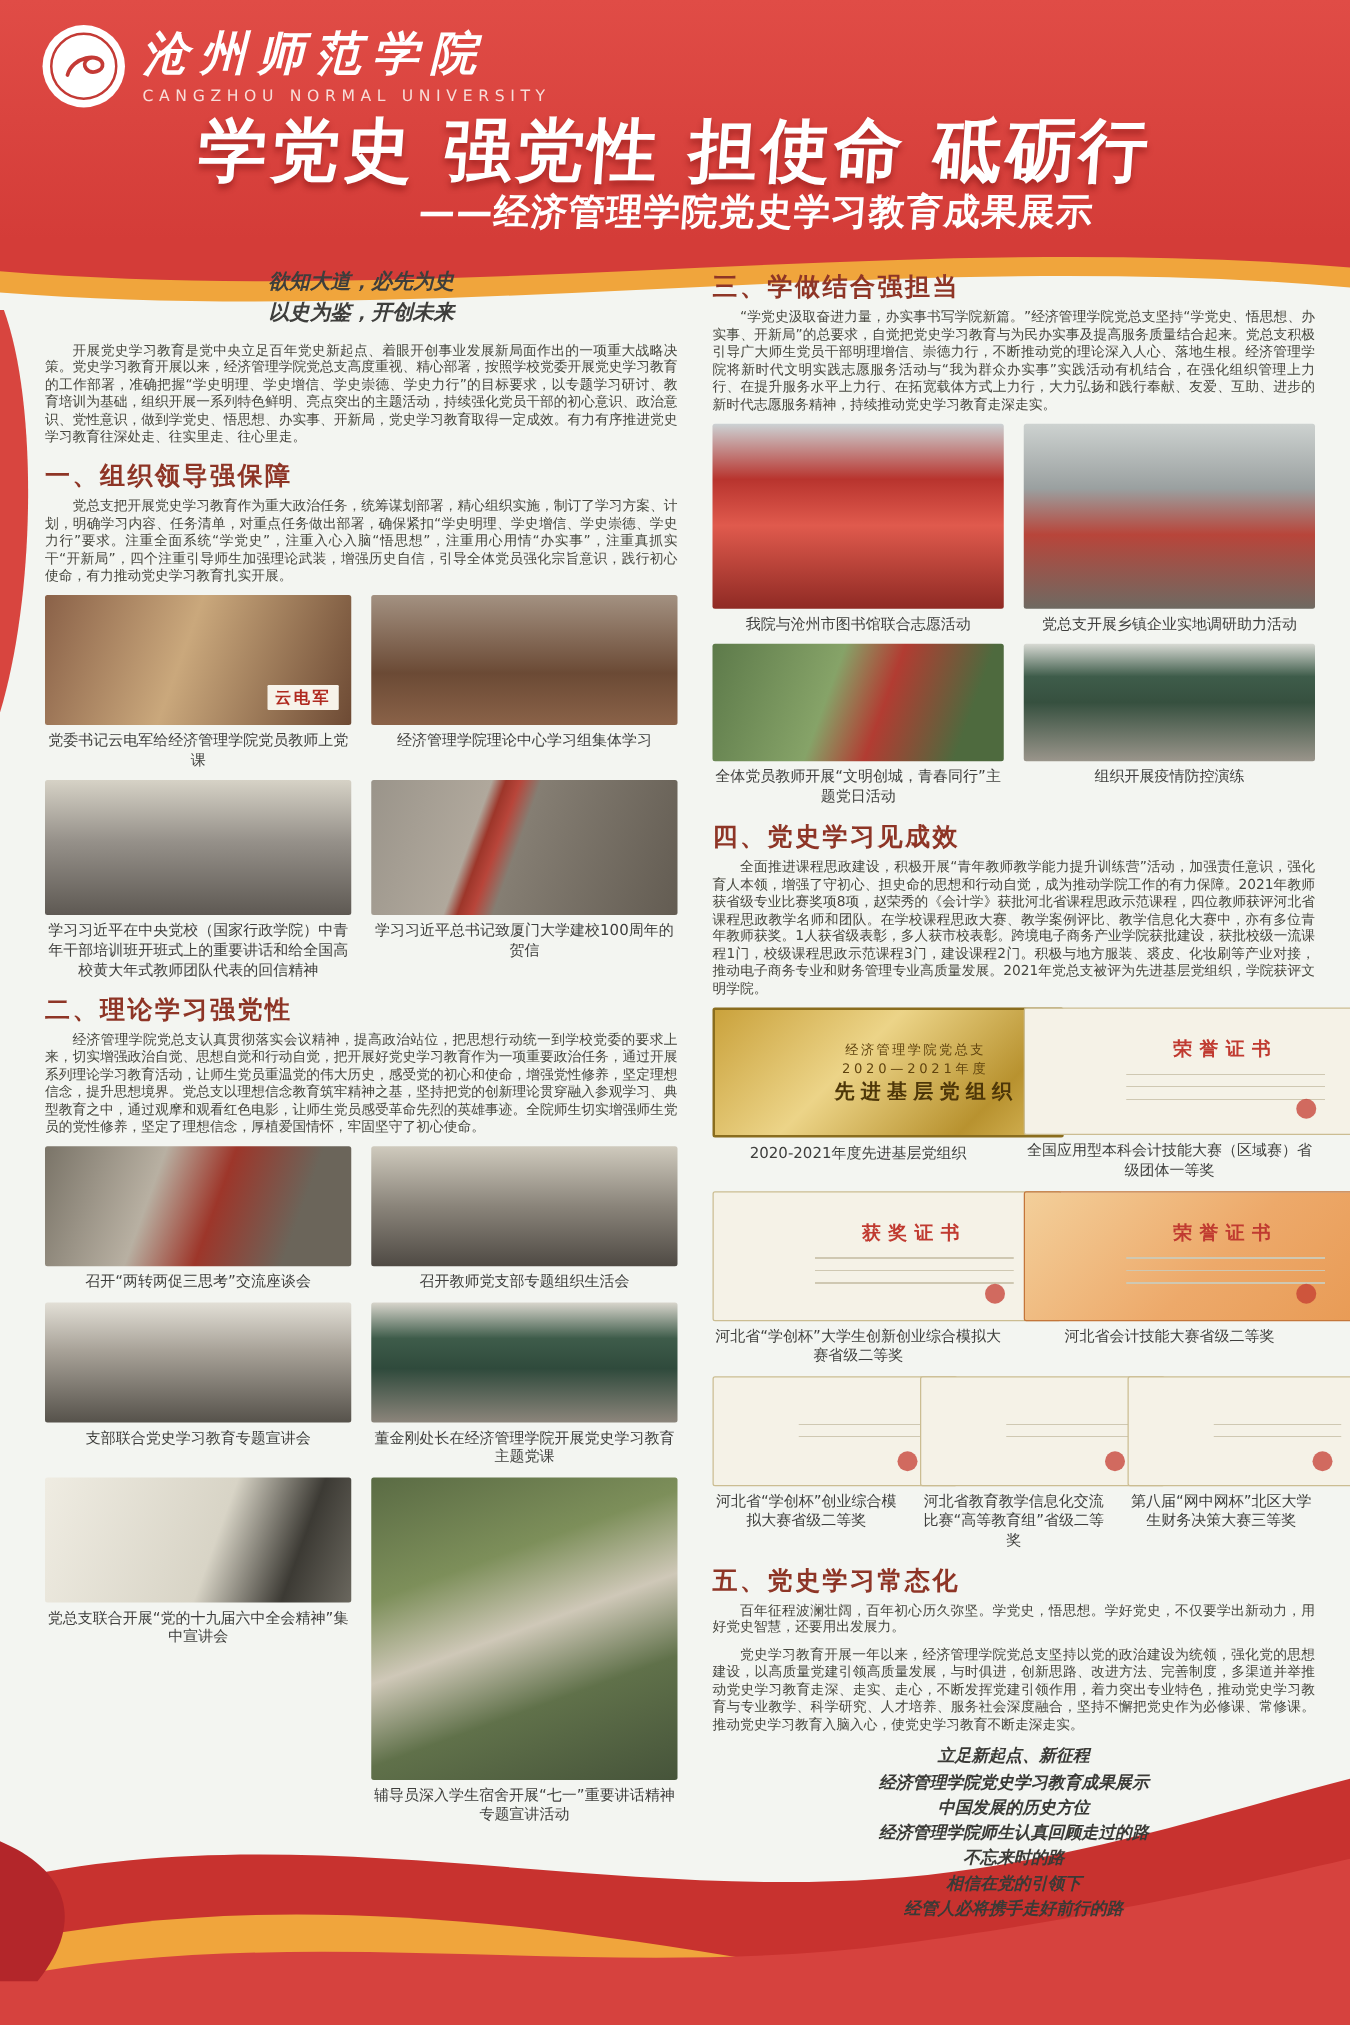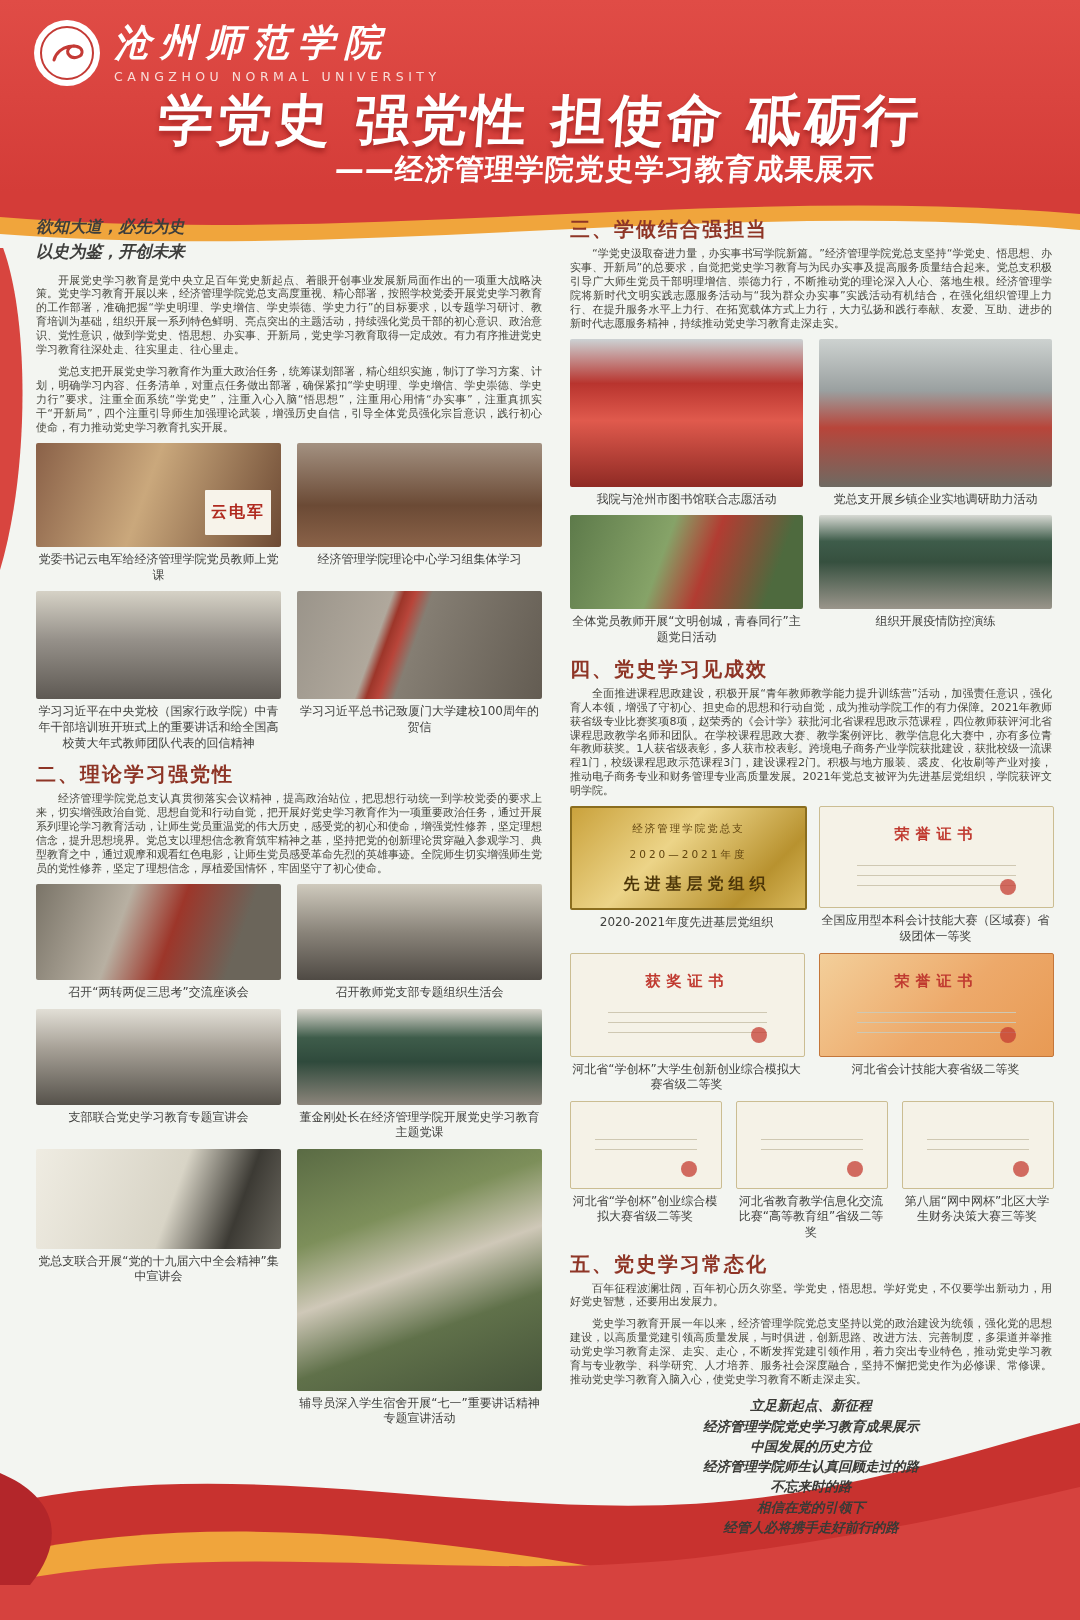--- a/index.html
+++ b/index.html
@@ -16,21 +16,21 @@
           letter-spacing:3px;transform:skewX(-4deg);text-shadow:0 4px 5px rgba(110,8,8,.45);white-space:nowrap;}
   .subtitle{position:absolute;top:150px;left:0;right:0;text-align:center;color:#fff;font-size:29px;font-weight:bold;
           transform:skewX(-4deg);letter-spacing:1px;padding-left:130px;white-space:nowrap;}
   .wave-top{position:absolute;top:190px;left:0;width:100%;height:58px;z-index:2;}
   .lcres{position:absolute;top:240px;left:0;width:26px;height:330px;z-index:1;}
   
   .content{position:absolute;top:206px;left:0;right:0;bottom:0;z-index:2;}
   .col{position:absolute;top:0;}
   .col-left{left:36px;width:506px;}
   .col-right{left:570px;width:482px;}
-  .motto{text-align:left;font-family:Liberation Sans, sans-serif;font-size:16.5px;line-height:1.5;
+  .motto{text-align:center;font-family:Liberation Mono, monospace;font-size:16.5px;line-height:1.5;
          color:#3e3e3c;margin:8px 0 10px;font-weight:bold;font-style:italic;}
   .para{font-size:11px;line-height:1.27;color:#47473f;text-align:justify;margin:4px 0 8px;text-indent:2em;}
   .sec{font-size:20px;color:#8e3526;font-weight:bold;margin:10px 0 4px;letter-spacing:2px;}
   .row{display:flex;gap:16px;margin:8px 0 6px;align-items:flex-start;}
   .fig{margin:0;flex:1;display:flex;flex-direction:column;min-width:0;}
   .stack{flex:1;display:flex;flex-direction:column;gap:8px;min-width:0;}
   .cap{font-size:12px;line-height:1.3;color:#3f3f3d;text-align:center;margin-top:5px;}
   .ph{width:100%;border-radius:2px;position:relative;overflow:hidden;}
   
   .h96{height:96px}.h100{height:100px}.h104{height:104px}.h108{height:108px}
@@ -44,33 +44,33 @@
   .g-hall{background:linear-gradient(180deg,#e2dfd6,#a8a298 40%,#56524b);}
   .g-course{background:linear-gradient(180deg,#d8d5cc 0%,#3e5c4a 30%,#2f4a3c 55%,#8c857b 100%);}
   .g-speech{background:linear-gradient(110deg,#efece2 0%,#d8d4c6 55%,#3c3a34 80%,#6a675e 100%);}
   .g-live{background:linear-gradient(180deg,#cbc7ba,#8f897d 45%,#5a564f);}
   .g-camo{background:linear-gradient(160deg,#5a6b44,#7d8f5a 30%,#cfc8b8 50%,#60714a 70%,#46543a);}
   .g-redvol{background:linear-gradient(180deg,#ccd2d4 0%,#b8342e 30%,#e05a4d 55%,#8f2a24 100%);}
   .g-survey{background:linear-gradient(180deg,#cdd2d0 0%,#9aa0a0 35%,#b8453a 60%,#6e6a62 100%);}
   .g-clean{background:linear-gradient(110deg,#5d7a4a,#86a368 40%,#b23c32 58%,#4e6a3e 85%);}
   .g-drill{background:linear-gradient(180deg,#d8dad4 0%,#3e5c4a 28%,#36503f 50%,#9a958b 100%);}
   
-  .cert{display:flex;align-items:center;justify-content:center;flex-direction:column;gap:12px;
-        border:1px solid #cbbd92;background:#f5f2e7;position:relative;width:100%;border-radius:2px;}
+  .cert{display:flex;align-items:center;justify-content:center;flex-direction:column;gap:1px;
+        border:1px solid #cbbd92;background:#f5f2e7;position:relative;width:100%;border-radius:2px;padding-left:44px;}
   .cert .lines{width:68%;height:34%;background:repeating-linear-gradient(180deg,transparent 0 9px,#cfc8b2 9px 10px);}
   .cert .seal{width:16px;height:16px;border-radius:50%;background:rgba(196,60,50,.75);position:absolute;right:16%;bottom:12%;}
   .cert-gold{background:linear-gradient(135deg,#caa23c,#ecd488 40%,#b8922f 78%,#d9b95c);border:2px solid #8a6d1e;}
   .cert-orange{background:linear-gradient(135deg,#f3cf9a,#eda96a 55%,#e89a54);border:1px solid #c4763a;}
   .cert-title{color:#c03a30;font-weight:bold;font-size:15px;letter-spacing:6px;
         font-family:"DejaVu Serif","Liberation Serif",serif;}
   .plq1{color:#5f430e;font-size:10.5px;letter-spacing:2px;}
   .plq2{color:#5f430e;font-size:10.5px;letter-spacing:3px;}
   .plq3{color:#4d3608;font-size:16px;font-weight:bold;letter-spacing:5px;margin-left:17px;}
-  .plate{position:absolute;right:10px;bottom:12px;background:#f7f3ea;color:#b02a20;font-size:16px;
-        padding:12px 6px;border-radius:1px;font-weight:bold;letter-spacing:2px;}
+  .plate{position:absolute;right:10px;bottom:12px;background:#f7f3ea;color:#b02a20;font-size:13px;
+        padding:1px 6px;border-radius:1px;font-weight:bold;letter-spacing:2px;}
   
   .poem{margin-top:8px;text-align:center;font-family:"DejaVu Serif","Liberation Serif",serif;
         font-style:italic;font-weight:bold;font-size:13.5px;line-height:1.5;color:#3a3a36;}
   
   .wave-bottom{position:absolute;left:0;bottom:0;width:100%;height:235px;z-index:1;}
 </style>
 </head>
 <body>
 
 <div class="page">
@@ -106,20 +106,21 @@
 
     <div class="col col-left">
 
       <div class="motto">
         <div>欲知大道，必先为史</div>
         <div>以史为鉴，开创未来</div>
       </div>
 
       <p class="para">开展党史学习教育是党中央立足百年党史新起点、着眼开创事业发展新局面作出的一项重大战略决策。党史学习教育开展以来，经济管理学院党总支高度重视、精心部署，按照学校党委开展党史学习教育的工作部署，准确把握“学史明理、学史增信、学史崇德、学史力行”的目标要求，以专题学习研讨、教育培训为基础，组织开展一系列特色鲜明、亮点突出的主题活动，持续强化党员干部的初心意识、政治意识、党性意识，做到学党史、悟思想、办实事、开新局，党史学习教育取得一定成效。有力有序推进党史学习教育往深处走、往实里走、往心里走。</p>
 
+      <h2 class="sec">一、组织领导强保障</h2>
       <p class="para">党总支把开展党史学习教育作为重大政治任务，统筹谋划部署，精心组织实施，制订了学习方案、计划，明确学习内容、任务清单，对重点任务做出部署，确保紧扣“学史明理、学史增信、学史崇德、学史力行”要求。注重全面系统“学党史”，注重入心入脑“悟思想”，注重用心用情“办实事”，注重真抓实干“开新局”，四个注重引导师生加强理论武装，增强历史自信，引导全体党员强化宗旨意识，践行初心使命，有力推动党史学习教育扎实开展。</p>
 
       <div class="row">
         <figure class="fig">
           <div class="ph h104 g-office">
             <span class="plate">云电军</span>
           </div>
           <figcaption class="cap">党委书记云电军给经济管理学院党员教师上党课</figcaption>
         </figure>
         <figure class="fig">

